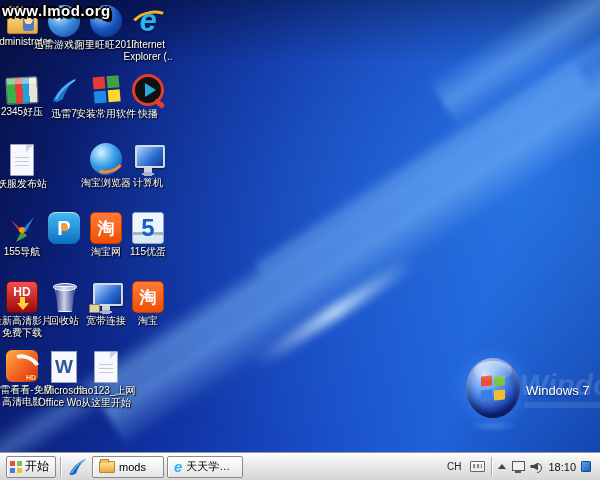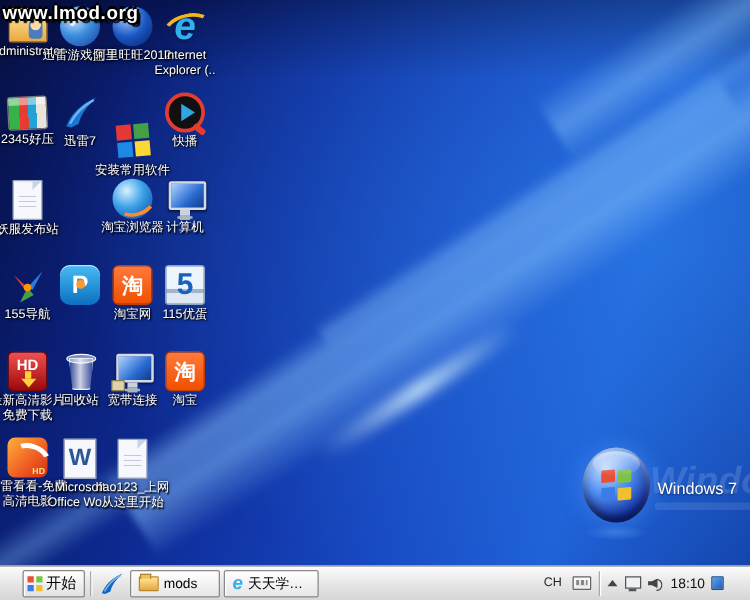--- a/index.html
+++ b/index.html
@@ -143,21 +143,21 @@
   .flag .fb{left:0;bottom:0;background:#3a7de8;transform:skewY(-6deg);}
   .flag .fy{right:0;bottom:0;background:#f0c030;transform:skewY(-6deg);}
   .orb-reflect{position:absolute;left:468px;top:420px;width:50px;height:12px;border-radius:50%;z-index:5;
     background:radial-gradient(rgba(120,170,255,.35),rgba(0,0,0,0) 70%);}
   .brand-label{position:absolute;left:526px;top:383px;font-size:13px;color:#fff;z-index:6;
     text-shadow:0 1px 2px rgba(0,0,0,.6);white-space:nowrap;}
 
   
   .taskbar{position:absolute;left:0;right:0;bottom:0;height:28px;z-index:40;
     background:linear-gradient(#fdfdfd,#e9e9e9 45%,#d6d6d6);border-top:1px solid #9b9b9b;
-    display:flex;align-items:center;padding:0 18px;gap:3px;}
+    display:flex;align-items:center;padding:0 6px;gap:3px;}
   .start{height:22px;display:flex;align-items:center;gap:3px;padding:0 6px 0 3px;
     font-size:12px;color:#000;cursor:pointer;font-family:inherit;
     background:linear-gradient(#ffffff,#e2e2e2);border:1px solid #888;
     border-radius:2px;box-shadow:inset 1px 1px 0 #fff;}
   .tb-flag{position:relative;width:12px;height:12px;display:inline-block;}
   .tb-flag i{position:absolute;width:5px;height:5px;}
   .tb-flag .fr{left:0;top:0;background:#e8503a;}
   .tb-flag .fg{right:0;top:0;background:#7cc24a;}
   .tb-flag .fb{left:0;bottom:0;background:#3a7de8;}
   .tb-flag .fy{right:0;bottom:0;background:#f0c030;}
@@ -235,21 +235,21 @@
         </div>
         <div class="desk-icon" style="grid-area: 2 / 2;">
           <div class="art g-thunder-svg">
             <svg viewBox="0 0 32 32">
               <path d="M5 27 C9 17 17 9 29 4 C21 12 17 17 15 25 L9 28 Z" fill="#1976d2"></path>
               <path d="M8 25 C12 17 18 11 27 6" stroke="#6db3f2" stroke-width="2" fill="none"></path>
             </svg>
           </div>
           <div class="lbl">迅雷7</div>
         </div>
-        <div class="desk-icon" style="grid-area: 2 / 3; justify-content: flex-end;">
+        <div class="desk-icon" style="grid-area: 2 / 3;">
           <div class="art g-color-grid"></div>
           <div class="lbl">安装常用软件</div>
         </div>
         <div class="desk-icon" style="grid-area: 2 / 4; align-items: center;">
           <div class="art g-qvod"></div>
           <div class="lbl">快播</div>
         </div>
         <div class="desk-icon" style="grid-area: 3 / 1;">
           <div class="art g-text-doc"></div>
           <div class="lbl">妖服发布站</div>

